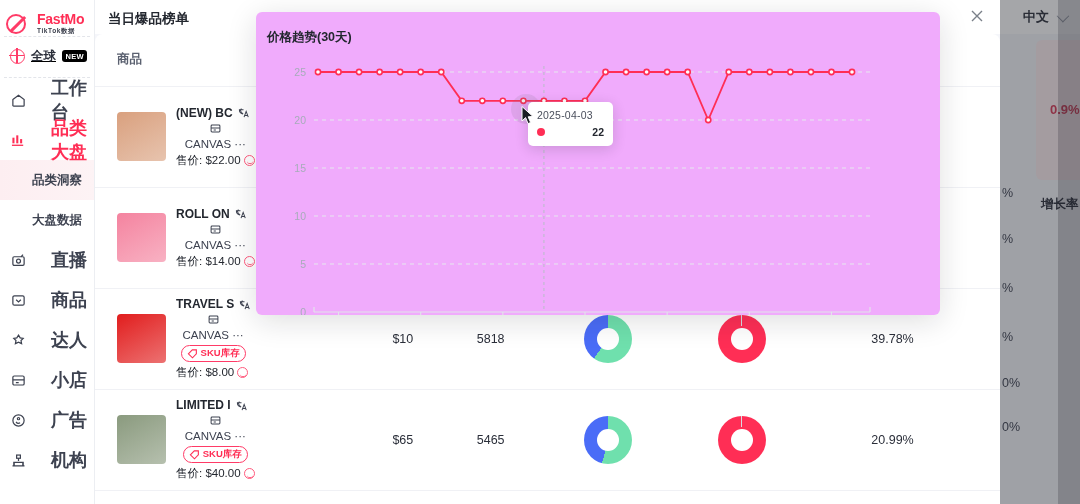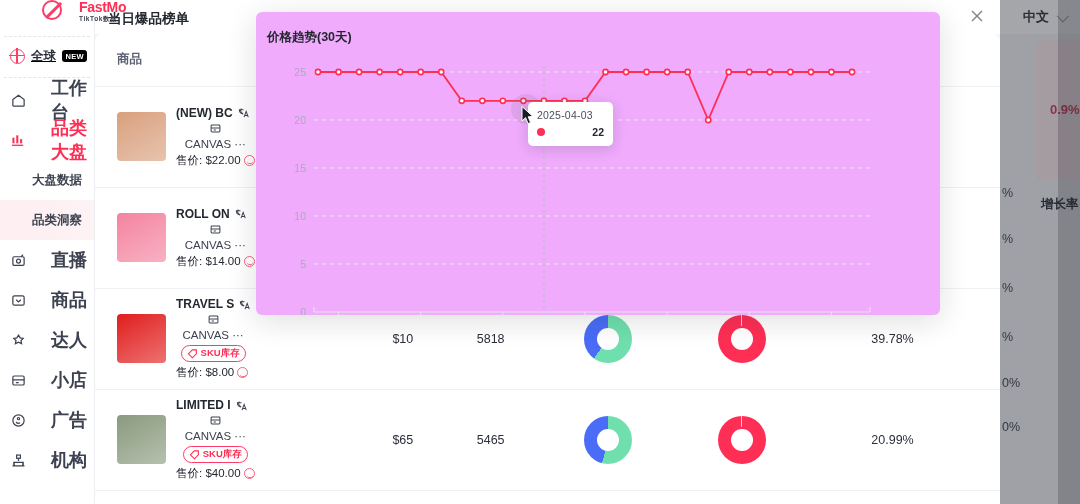--- a/index.html
+++ b/index.html
@@ -12,21 +12,21 @@
 
   
   #app { position:absolute; inset:0; background:#f5f6fa; }
 
   
   .sidebar {
     position:absolute; left:0; top:0; width:95px; height:504px;
     background:#ffffff; border-right:1px solid #eceef2;
     z-index:5;
   }
-  .brand { height:34px; display:flex; align-items:flex-start; padding-left:6px; gap:17px;margin-left:36px; }
+  .brand { height:34px; display:flex; align-items:flex-end; padding-left:6px; gap:11px; }
   .brand-mark {
     width:20px;height:20px;border-radius:50%;
     border:2.5px solid #ff3b67; position:relative; flex:0 0 auto;
   }
   .brand-mark:after{
     content:""; position:absolute; left:-1px; top:7px; width:21px;height:2.5px;
     background:#ff3b67; transform:rotate(-45deg);
   }
   .brand-text { display:flex; flex-direction:column; line-height:1; }
   .brand-name { font-size:14px; font-weight:bold; color:#ff2e55; letter-spacing:-.3px; }
@@ -178,25 +178,25 @@
       <div class="nav-item active">
         <svg class="nav-ico" viewBox="0 0 16 16">
           <rect x="1.5" y="5" width="2.2" height="6" fill="#ff2e55"></rect>
           <rect x="5.6" y="2.5" width="2.2" height="8.5" fill="#ff2e55"></rect>
           <rect x="9.7" y="6.5" width="2.2" height="4.5" fill="#ff2e55"></rect>
           <rect x="1" y="12.4" width="12" height="1.4" fill="#ff2e55"></rect>
           </svg>
         <span>品类大盘</span>
       </div>
 
+      <div class="nav-sub sel">
+        <span>品类洞察</span>
+      </div>
       <div class="nav-sub">
         <span>大盘数据</span>
-      </div>
-      <div class="nav-sub sel">
-        <span>品类洞察</span>
       </div>
 
       <div class="nav-item">
         <svg class="nav-ico" viewBox="0 0 16 16" fill="none" stroke="#3d4250" stroke-width="1.3">
           <rect x="2" y="4" width="12" height="9.2" rx="1.4"></rect>
             <circle cx="8" cy="8.6" r="2.1"></circle>
             <path d="M10.8 4l2-2.2"></path>
           </svg>
         <span>直播</span>
       </div>

